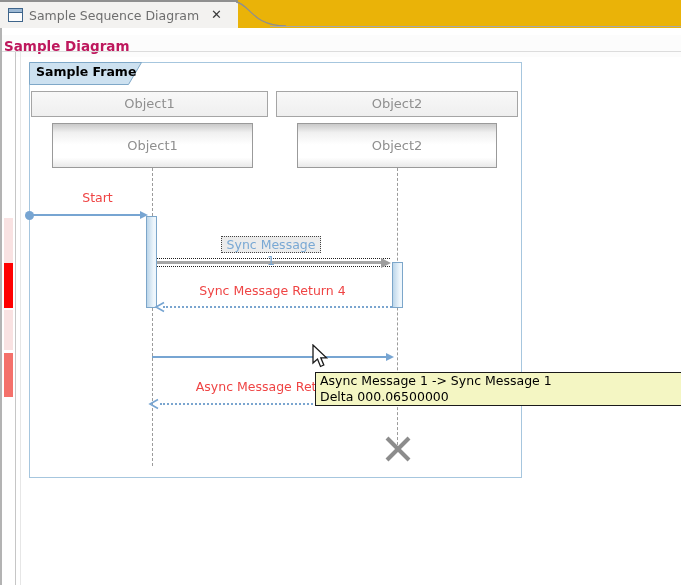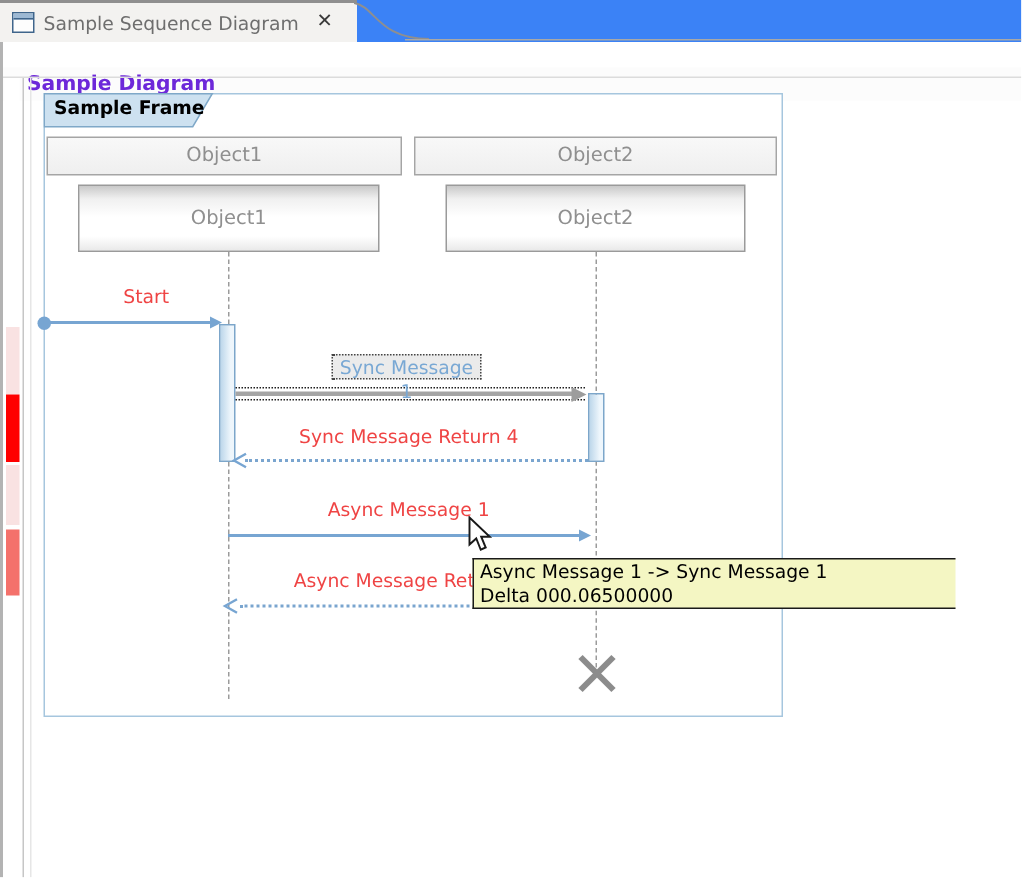--- a/index.html
+++ b/index.html
@@ -1,31 +1,31 @@
 <!DOCTYPE html>
 <html><head>
 <meta charset="utf-8">
 <style>
   * { box-sizing: border-box; margin: 0; padding: 0; }
   body { font-family: "DejaVu Sans", sans-serif; background:#fff; }
   .screen { position:relative; width:681px; height:585px; background:#fff; overflow:hidden; }
 
   
-  .tab-strip { position:absolute; left:0; top:0; width:681px; height:28px; background:#3b82f6; }
+  .tab-strip { position:absolute; left:0; top:0; width:681px; height:28px; background:#eab308; }
   .view-tab { position:absolute; left:0; top:0; width:238px; height:28px; background:#f3f2f0; border-top:2px solid #8f8f8f; }
   .tab-curve { position:absolute; left:236px; top:0; }
   .strip-line { position:absolute; left:270px; top:26px; width:411px; height:1px; background:#a8a8a8; }
   .view-icon { position:absolute; left:8px; top:6px; width:15px; height:14px; border:1px solid #3f658b; background:#fdfdfd; }
   .view-icon .bar { position:absolute; left:0; top:0; width:100%; height:4px; background:#9db9d4; border-bottom:1px solid #3f658b; }
   .tab-title { position:absolute; left:29px; top:6px; font-size:12.5px; color:#6e6e6e; white-space:nowrap; }
   .tab-close { position:absolute; left:211px; top:5px; font-size:13px; font-weight:bold; color:#3a3a3a; cursor:default; }
 
   
   .content-left-border { position:absolute; left:0; top:28px; width:2px; height:557px; background:#b3b3b3; }
-  .view-header { position:absolute; left:2px; top:45px; width:679px; height:22px; background:#fcfcfc; font-size:13.5px; font-weight:600; color:#6d28d9; line-height:22px; padding-left:16px; }
+  .view-header { position:absolute; left:2px; top:35px; width:679px; height:22px; background:#fcfcfc; font-size:13.5px; font-weight:600; color:#be185d; line-height:22px; padding-left:2px; }
   .header-sep { position:absolute; left:2px; top:51px; width:679px; height:1px; background:#dcdcdc; }
 
   
   .time-bar { position:absolute; left:3px; top:52px; width:10px; height:533px; background:#fff; }
   .tc-seg { position:absolute; left:1px; width:9px; }
   .tc-sep1 { position:absolute; left:15px; top:52px; width:1px; height:533px; background:#c6c6c6; }
   .tc-sep2 { position:absolute; left:20px; top:52px; width:1px; height:533px; background:#e6e6e6; }
 
   
   .frame { position:absolute; left:29px; top:62px; width:493px; height:416px; border:1px solid #a6c6de; background:#fff; }
@@ -65,21 +65,21 @@
   .sync-return-line { left:163px; top:306px; width:229px; }
   .async-line { position:absolute; left:152px; top:356px; width:234px; height:2px; background:#77a5d2; }
   .async-arrow { left:386px; top:353px; border-left:8px solid #77a5d2; }
   .async-return-line { left:160px; top:403px; width:237px; }
 
   .open-arrow { position:absolute; }
 
   .stop-x { position:absolute; left:385px; top:436px; }
 
   
-  .tooltip { position:absolute; left:315px; top:372px; width:322px; height:34px; background:#f4f6c3; border:1px solid #1a1a1a; border-right:none; padding:0 4px; z-index:20; }
+  .tooltip { position:absolute; left:315px; top:372px; width:366px; height:34px; background:#f4f6c3; border:1px solid #1a1a1a; border-right:none; padding:0 4px; z-index:20; }
   .tooltip div { font-size:12.5px; color:#000; line-height:16px; white-space:nowrap; }
   .cursor { position:absolute; left:311px; top:344px; z-index:30; }
 </style>
 </head>
 <body>
 
 <div class="screen">
 
   <div class="tab-strip">
     <div class="view-tab">
@@ -138,21 +138,20 @@
   <div class="sync-label-box">Sync Message 1</div>
 
   <div class="dotted-line sync-return-line"></div>
   <svg class="open-arrow" style="left:154px; top:301px;" width="12" height="12">
     <polyline points="10,1.5 2,6 10,10.5" stroke="#77a5d2" stroke-width="1.6" fill="none"></polyline>
   </svg>
   <div class="msg-label" style="left:190px; top:283px; width:165px;">Sync Message Return 4</div>
 
   <div class="async-line"></div>
   <div class="arrow-right async-arrow"></div>
-  <div class="msg-label" style="left:190px; top:332px; width:165px;">Async Message 1</div>
 
   <div class="dotted-line async-return-line"></div>
   <svg class="open-arrow" style="left:148px; top:398px;" width="12" height="12">
     <polyline points="10,1.5 2,6 10,10.5" stroke="#77a5d2" stroke-width="1.6" fill="none"></polyline>
   </svg>
   <div class="msg-label" style="left:190px; top:379px; width:165px;">Async Message Return 1</div>
 
   <svg class="stop-x" width="27" height="27">
     <line x1="2" y1="2" x2="24" y2="24" stroke="#8c8c8c" stroke-width="4"></line>
     <line x1="24" y1="2" x2="2" y2="24" stroke="#8c8c8c" stroke-width="4"></line>

